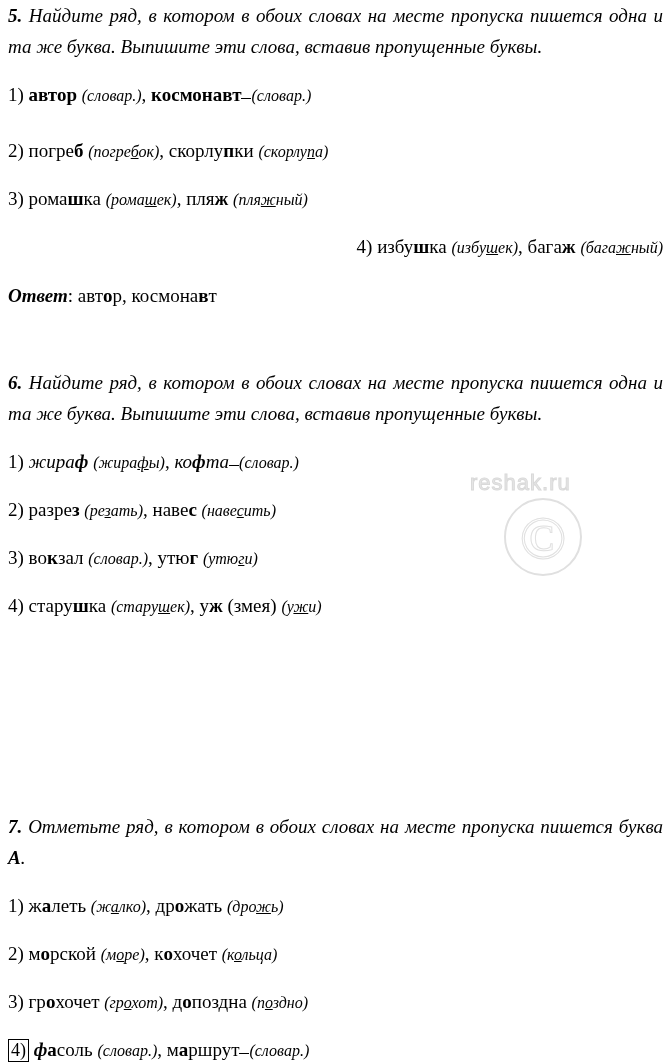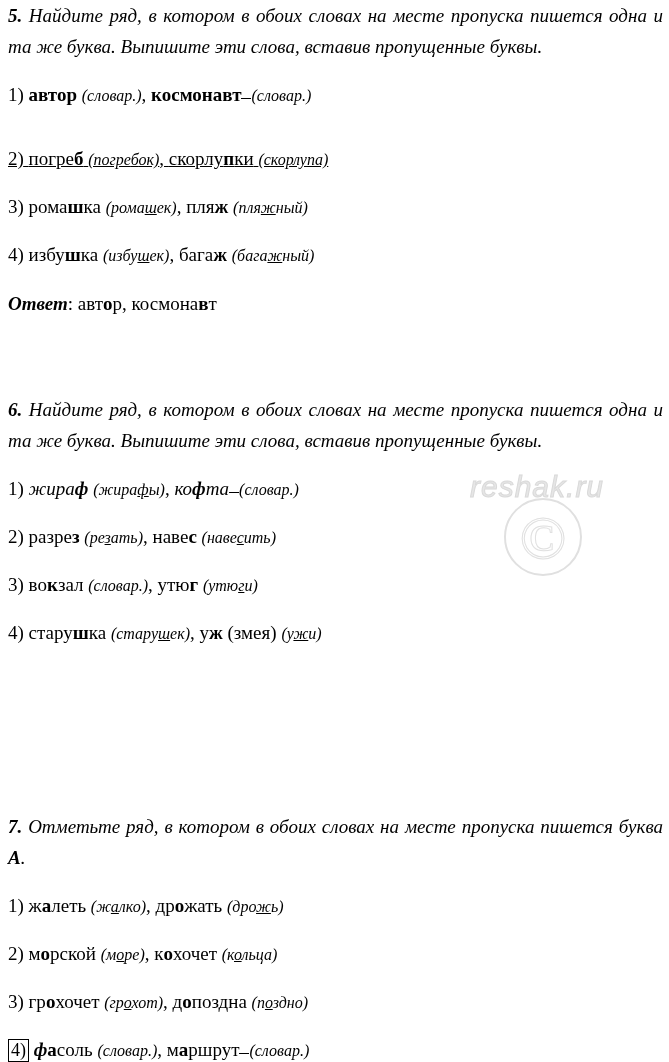--- a/index.html
+++ b/index.html
@@ -92,27 +92,26 @@
     width: 200px;
     height: 150px;
     pointer-events: none;
     user-select: none;
   }
   .wm-text {
     position: absolute;
     top: 0;
     left: 0;
     font-family: "Liberation Sans", sans-serif;
-    font-size: 30px;
+    font-size: 22px;
     letter-spacing: 1px;
     color: transparent;
     -webkit-text-stroke: 1px #d9d9d9;
     text-shadow: 0 0 0 #e6e6e6;
     white-space: nowrap;
-    font-style: italic;
   }
   .wm-c {
     position: absolute;
     top: 28px;
     left: 34px;
     width: 78px;
     height: 78px;
     border: 2px solid #e0e0e0;
     border-radius: 50%;
     box-sizing: border-box;
@@ -139,47 +138,47 @@
       <span class="num">5.</span>
       <span>Найдите ряд, в котором в обоих словах на месте пропуска пишется одна и та же буква. Выпишите эти слова, вставив пропущенные буквы.</span>
     </p>
 
     <p class="opt" style="margin-top:17px;">
       <span>1)</span>
       <span class="word"><b>авт</b><b>о</b><b>р</b></span>
       <span class="hint">(словар.)</span><span>, </span><span class="word"><b>космона</b><b>в</b><b>т</b></span><span class="gap"></span><span class="hint">(словар.)</span>
     </p>
 
-    <p class="opt" style="margin-top:32px;text-decoration:underline;">
+    <p class="opt" style="margin-top:24px;">
       <span>2)</span>
       <span class="word"><span>погре</span><b>б</b></span>
       <span class="hint"><span>(погре</span><span class="u">б</span><span>ок)</span></span><span>, </span><span class="word"><span>скорлу</span><b>п</b><span>ки</span></span>
       <span class="hint"><span>(скорлу</span><span class="u">п</span><span>а)</span></span>
     </p>
 
     <p class="opt" style="margin-top:16px;">
       <span>3)</span>
       <span class="word"><span>рома</span><b>ш</b><span>ка</span></span>
       <span class="hint"><span>(рома</span><span class="u">ш</span><span>ек)</span></span><span>, </span><span class="word"><span>пля</span><b>ж</b></span>
       <span class="hint"><span>(пля</span><span class="u">ж</span><span>ный)</span></span>
     </p>
 
-    <p class="opt" style="margin-top:16px;">
+    <p class="opt" style="margin-top:16px;text-align:right;">
       <span>4)</span>
       <span class="word"><span>избу</span><b>ш</b><span>ка</span></span>
       <span class="hint"><span>(избу</span><span class="u">ш</span><span>ек)</span></span><span>, </span><span class="word"><span>бага</span><b>ж</b></span>
       <span class="hint"><span>(бага</span><span class="u">ж</span><span>ный)</span></span>
     </p>
 
     <p class="answer" style="margin-top:17px;">
       <span class="lbl">Ответ</span><span>: </span><span>авт</span><b>о</b><span>р, космона</span><b>в</b><span>т</span>
     </p>
   </div>
 
-  <div class="task" style="top: 394px;">
+  <div class="task" style="top: 367px;">
     <p class="stem">
       <span class="num">6.</span>
       <span>Найдите ряд, в котором в обоих словах на месте пропуска пишется одна и та же буква. Выпишите эти слова, вставив пропущенные буквы.</span>
     </p>
 
     <p class="opt" style="margin-top:17px;">
       <span>1)</span>
       <span class="word"><i style="font-style:italic;font-weight:normal;">жира</i><b style="font-style:italic;">ф</b></span>
       <span class="hint"><span>(жира</span><span class="u">ф</span><span>ы)</span></span><span>, </span><span class="word"><i style="font-style:italic;font-weight:normal;margin-top:7px;">ко</i><b style="font-style:italic;">ф</b><i style="font-style:italic;font-weight:normal;">та</i></span><span class="gap"></span><span class="hint">(словар.)</span>
     </p>

